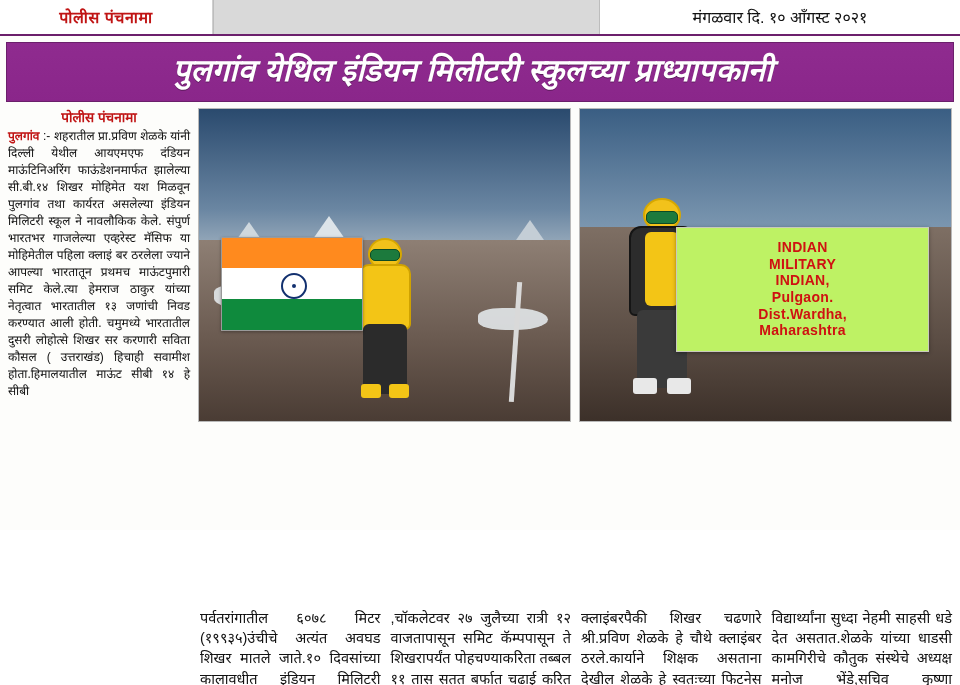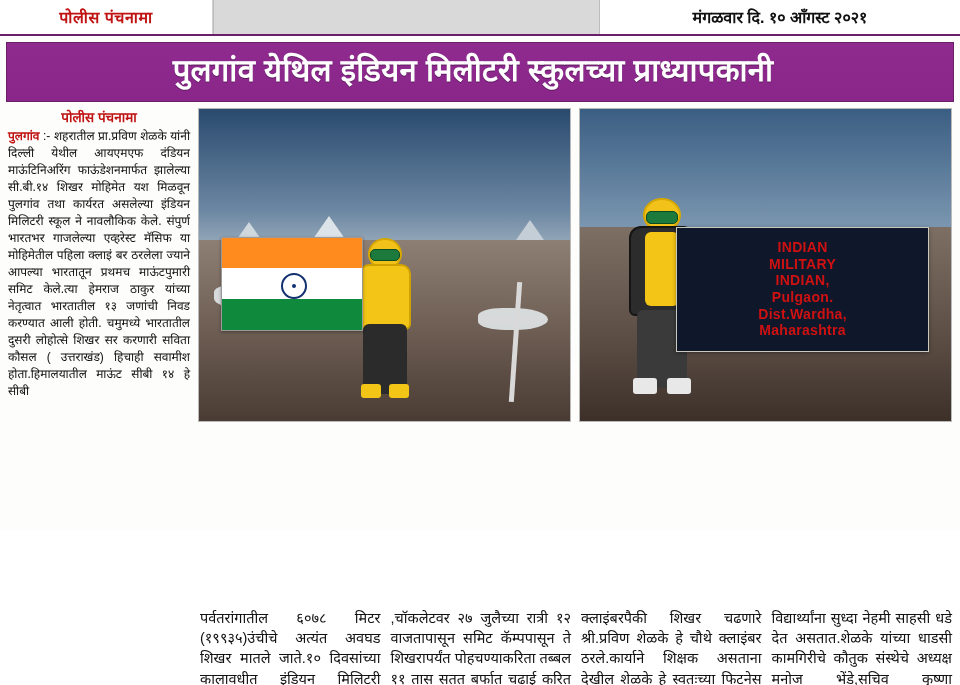--- a/index.html
+++ b/index.html
@@ -49,32 +49,33 @@
     border-right: 1px solid #bdbdbd;
   }
   .masthead-right {
     width: 360px;
     display: flex;
     align-items: center;
     justify-content: center;
   }
   .masthead-right .date {
     color: #111111;
-    font-weight: bold;
+    font-weight: normal;
     font-size: 16px;
   }
 
   
   .headline-band {
     margin: 6px 6px 0 6px;
     background: #8e2a8e;
     background: linear-gradient(#8f2b8f, #8a268a);
     border: 1px solid #6b1f6b;
     padding: 8px 24px 10px 10px;
     text-align: center;
+    font-style: italic;
   }
   .headline-band .line {
     color: #ffffff;
     font-weight: bold;
     font-size: 31px;
     line-height: 1.28;
     letter-spacing: 0.3px;
     text-shadow: 0 1px 0 rgba(0,0,0,0.35);
   }
 
@@ -223,21 +224,21 @@
   .ground2 {
     position: absolute; left: 0; bottom: 0; width: 100%; height: 62%;
     background: linear-gradient(#7e6f64, #5a4c43 60%, #3c3029);
   }
   .banner {
     position: absolute;
     left: 26%;
     top: 38%;
     width: 68%;
     height: 40%;
-    background: #0f172a;
+    background: #bef264;
     border: 1px solid #c9c9bd;
     box-shadow: 0 1px 4px rgba(0,0,0,.35);
     display: flex;
     flex-direction: column;
     align-items: center;
     justify-content: center;
     gap: 1px;
     padding: 4px 2px;
     box-sizing: border-box;
   }

